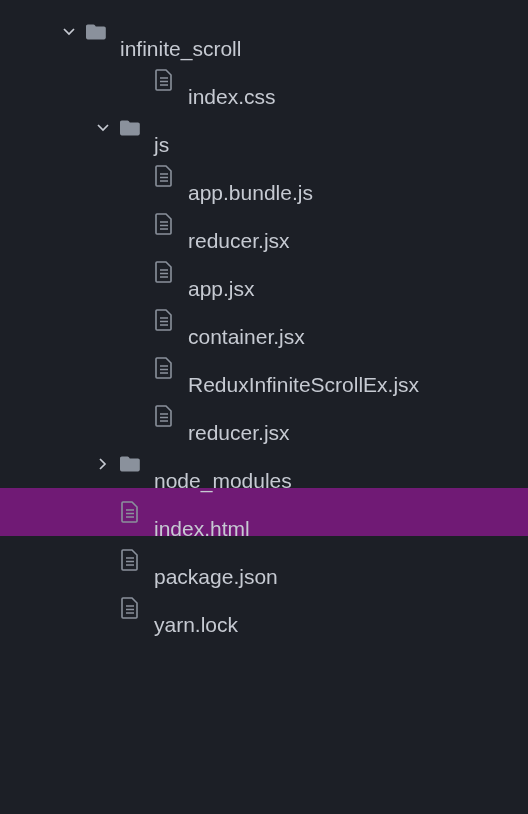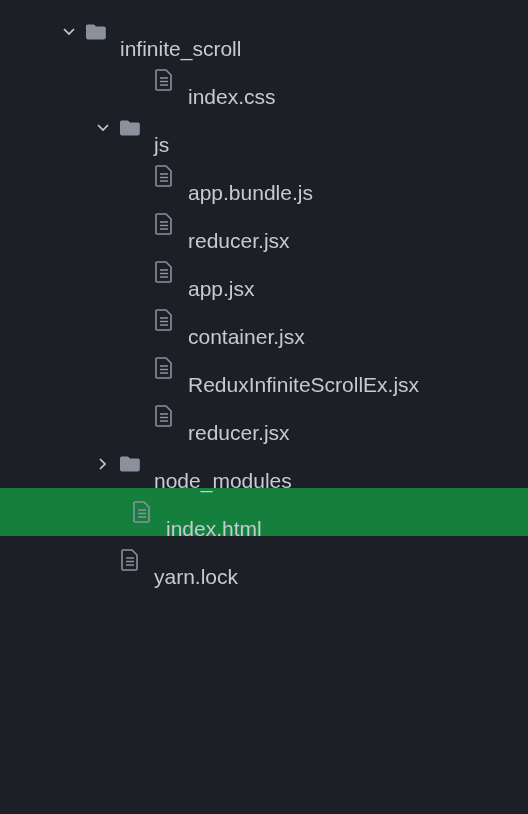--- a/index.html
+++ b/index.html
@@ -17,22 +17,21 @@
     padding-top: 8px;
   }
   .row {
     display: flex;
     align-items: center;
     height: 48px;
     white-space: nowrap;
     cursor: pointer;
   }
   .row.selected {
-    background: #15803d;
-    padding-left: 12px;
+    background: #701a75;
   }
   .arrow {
     width: 18px;
     display: inline-flex;
     justify-content: center;
     align-items: center;
     color: #c6cad2;
     flex: 0 0 18px;
   }
   .arrow svg {
@@ -194,26 +193,36 @@
     <span class="pad" style="width:118px"></span>
     <span class="icon">
       <svg width="18" height="22" viewBox="0 0 18 22">
           <path class="file-stroke" fill="none" stroke-width="1.6" d="M2 1h9l5 5v14c0 .6-.4 1-1 1H2c-.6 0-1-.4-1-1V2c0-.6.4-1 1-1z"></path>
           <path class="file-stroke" stroke-width="1.6" d="M5 9h8M5 12.5h8M5 16h8"></path>
         </svg>
     </span>
     <span class="label">index.html</span>
   </div>
 
-
-
   <div class="row">
     <span class="pad" style="width:118px"></span>
     <span class="icon">
       <svg width="18" height="22" viewBox="0 0 18 22">
           <path class="file-stroke" fill="none" stroke-width="1.6" d="M2 1h9l5 5v14c0 .6-.4 1-1 1H2c-.6 0-1-.4-1-1V2c0-.6.4-1 1-1z"></path>
           <path class="file-stroke" stroke-width="1.6" d="M5 9h8M5 12.5h8M5 16h8"></path>
         </svg>
     </span>
+    <span class="label">package.json</span>
+  </div>
+
+
+  <div class="row">
+    <span class="pad" style="width:118px"></span>
+    <span class="icon">
+      <svg width="18" height="22" viewBox="0 0 18 22">
+          <path class="file-stroke" fill="none" stroke-width="1.6" d="M2 1h9l5 5v14c0 .6-.4 1-1 1H2c-.6 0-1-.4-1-1V2c0-.6.4-1 1-1z"></path>
+          <path class="file-stroke" stroke-width="1.6" d="M5 9h8M5 12.5h8M5 16h8"></path>
+        </svg>
+    </span>
     <span class="label">yarn.lock</span>
   </div>
 
 </div>
 
 </body></html>

